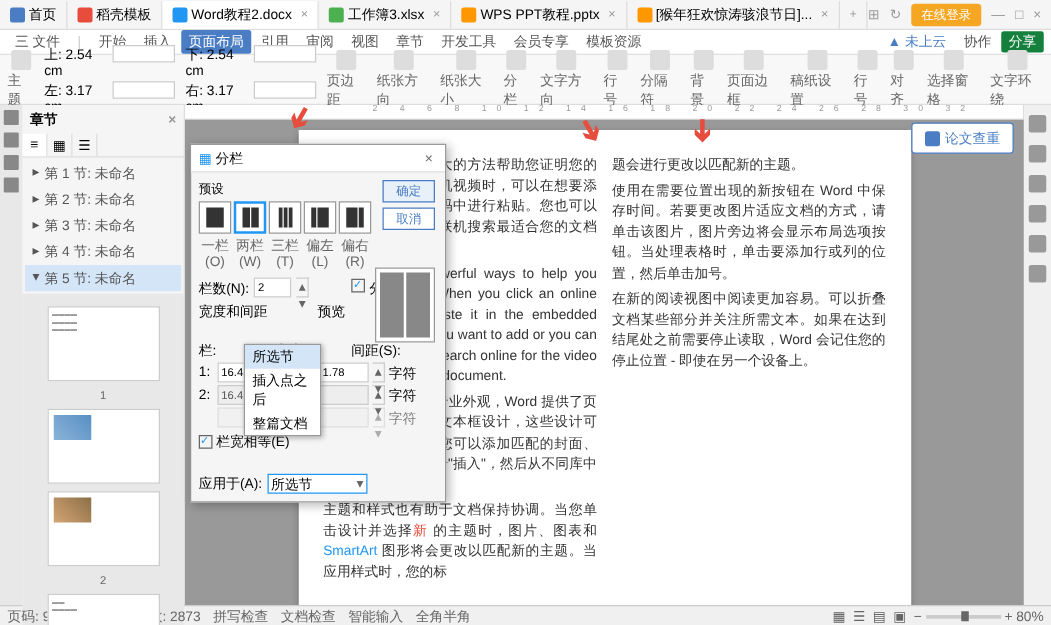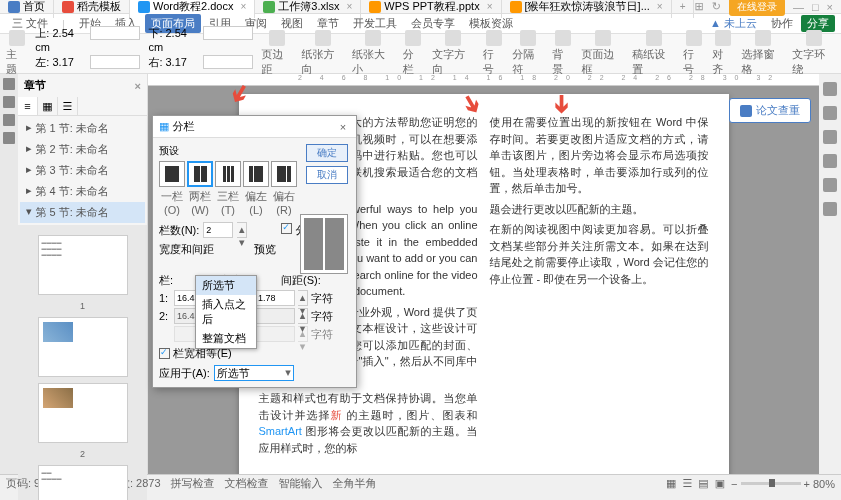--- a/index.html
+++ b/index.html
@@ -1,17 +1,17 @@
 <!DOCTYPE html>
 <html><head>
 <meta charset="utf-8">
 <style>
 *{margin:0;padding:0;box-sizing:border-box;font-family:"Microsoft YaHei",sans-serif;font-size:11px}
 body{background:#f0f0f0;width:841px;height:500px;overflow:hidden;position:relative}
-.titlebar{height:14px;background:#f5f5f5;display:flex;align-items:center;border-bottom:1px solid #ddd}
+.titlebar{height:24px;background:#f5f5f5;display:flex;align-items:center;border-bottom:1px solid #ddd}
 .tab{padding:3px 8px;display:flex;align-items:center;gap:3px;font-size:10px;height:22px;border-right:1px solid #ddd}
 .tab.active{background:#fff}
 .tab-icon{width:12px;height:12px;display:inline-block}
 .tab-icon.home{background:#4a7dc4;border-radius:2px}
 .tab-icon.red{background:#e74c3c;border-radius:2px}
 .tab-icon.blue{background:#2196f3;border-radius:2px}
 .tab-icon.green{background:#4caf50;border-radius:2px}
 .tab-icon.orange{background:#ff9800;border-radius:2px}
 .tab-close{color:#999;font-size:10px;margin-left:4px}
 .titlebar-right{margin-left:auto;display:flex;align-items:center;gap:8px;padding-right:8px}
@@ -72,21 +72,21 @@
 .cols-header{display:flex;gap:6px;font-size:9px;margin-bottom:2px}
 .cols-header span{width:55px}
 .col-row{display:flex;align-items:center;gap:3px;font-size:9px;margin-bottom:2px}
 .col-num{width:12px}
 .checkbox-row{display:flex;align-items:center;gap:3px;font-size:10px;margin:4px 0}
 .chk{width:11px;height:11px;border:1px solid #666;display:inline-block;position:relative}
 .chk.checked::after{content:"✓";position:absolute;left:0;top:-2px;font-size:9px;color:#2196f3}
 .preview-box{width:48px;height:60px;border:1px solid #999;background:#fff;position:absolute;right:8px;top:98px;padding:3px}
 .preview-cols{display:flex;gap:2px;height:100%}
 .preview-colbar{flex:1;background:#888}
-.apply-row{display:flex;align-items:flex-end;gap:4px;font-size:10px;margin-top:4px;position:relative}
+.apply-row{display:flex;align-items:flex-start;gap:4px;font-size:10px;margin-top:18px;position:relative}
 .apply-select{border:1px solid #2196f3;width:80px;height:16px;font-size:9px;padding:0 2px;background:#fff}
 .dropdown{position:absolute;left:195px;top:275px;width:62px;background:#fff;border:1px solid #999;box-shadow:1px 1px 4px rgba(0,0,0,.3);z-index:101;font-size:10px}
 .dropdown-item{padding:2px 6px}
 .dropdown-item.sel{background:#d4e5f7}
 .arrow{position:absolute;z-index:90;color:#e74c3c;font-size:24px;font-weight:bold}
 .statusbar{height:18px;background:#f0f0f0;border-top:1px solid #ccc;display:flex;align-items:center;padding:0 6px;font-size:9px;color:#666;gap:10px}
 .statusbar-right{margin-left:auto;display:flex;align-items:center;gap:6px}
 .zoom-ctrl{display:flex;align-items:center;gap:3px}
 .zoom-bar{width:60px;height:3px;background:#ccc;position:relative}
 .zoom-handle{width:6px;height:8px;background:#666;position:absolute;left:28px;top:-3px}
@@ -296,22 +296,22 @@
     <div class="ruler">2 4 6 8 10 12 14 16 18 20 22 24 26 28 30 32</div>
     <div class="page">
       <div class="page-content">
         <div class="col">
           <p>视频提供了功能强大的方法帮助您证明您的观点。当您单击联机视频时，可以在想要添加的视频的嵌入代码中进行粘贴。您也可以键入一个关键字以联机搜索最适合您的文档的视频。</p>
           <p>Video provides powerful ways to help you prove your point. When you click an online video, you can paste it in the embedded code of the video you want to add or you can type a keyword to search online for the video that best suits your document.</p>
           <p><span>为使您的文档具有专业外观，Word 提供了页眉、页脚、封面和文本框设计，这些设计可互为补充。</span><span class="red-text">例如</span><span>，您可以添加匹配的封面、页眉和提要栏。单击"插入"，然后从不同库中选择所需元素。</span></p>
           <p><span>主题和样式也有助于文档保持协调。当您单击设计并选择</span><span class="red-text">新</span><span> 的主题时，图片、图表和</span><span class="blue-text">SmartArt</span><span> 图形将会更改以匹配新的主题。当应用样式时，您的标</span></p>
         </div>
         <div class="col">
+          <p>题会进行更改以匹配新的主题。</p>
           <p>使用在需要位置出现的新按钮在 Word 中保存时间。若要更改图片适应文档的方式，请单击该图片，图片旁边将会显示布局选项按钮。当处理表格时，单击要添加行或列的位置，然后单击加号。</p>
-          <p>题会进行更改以匹配新的主题。</p>
           <p>在新的阅读视图中阅读更加容易。可以折叠文档某些部分并关注所需文本。如果在达到结尾处之前需要停止读取，Word 会记住您的停止位置 - 即使在另一个设备上。</p>
         </div>
       </div>
     </div>
   </div>
   <div class="rightbar">
     <span class="rightbar-icon"></span>
     <span class="rightbar-icon"></span>
     <span class="rightbar-icon"></span>
     <span class="rightbar-icon"></span>

